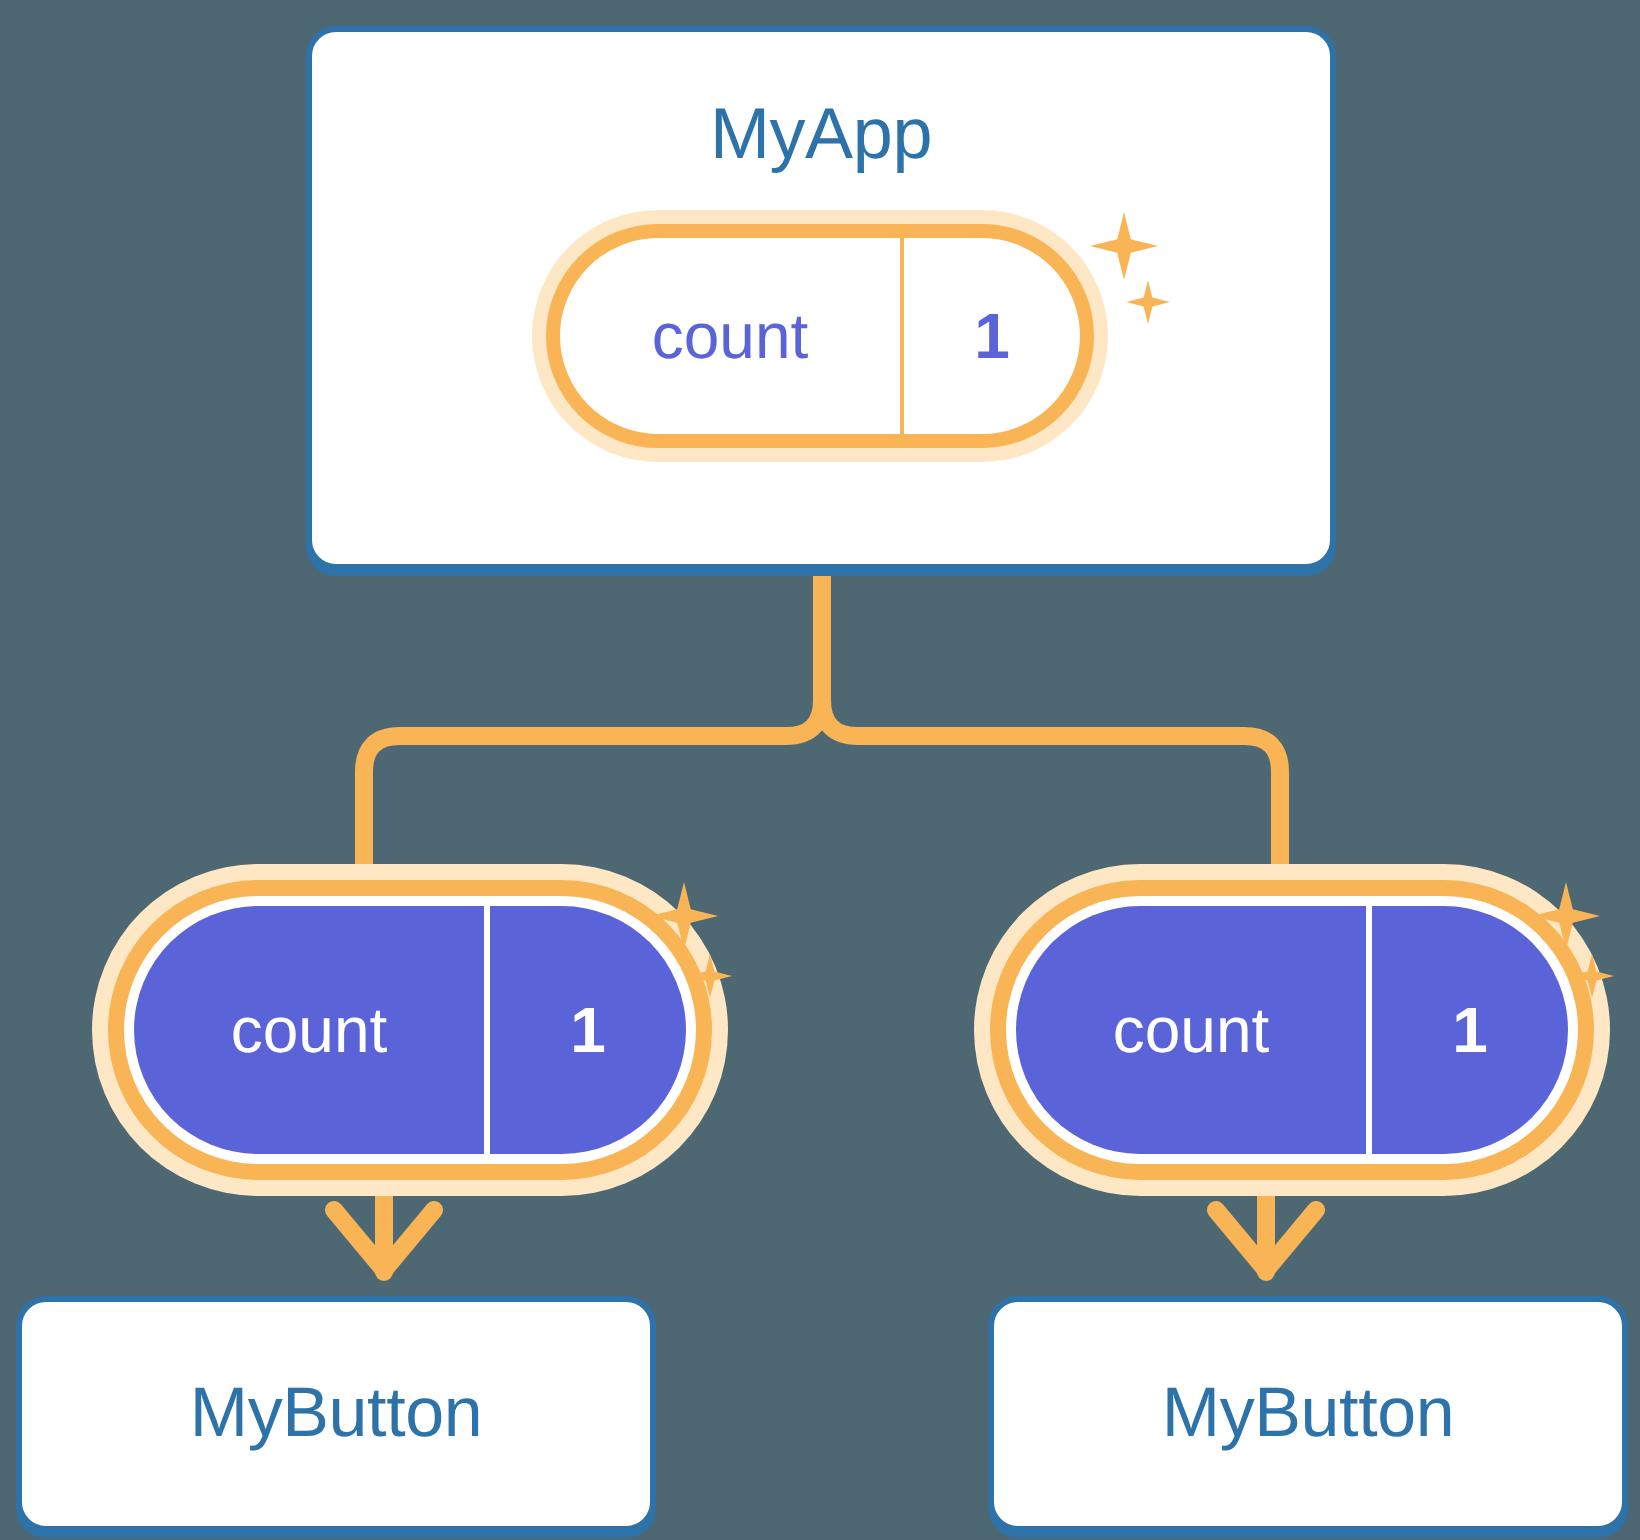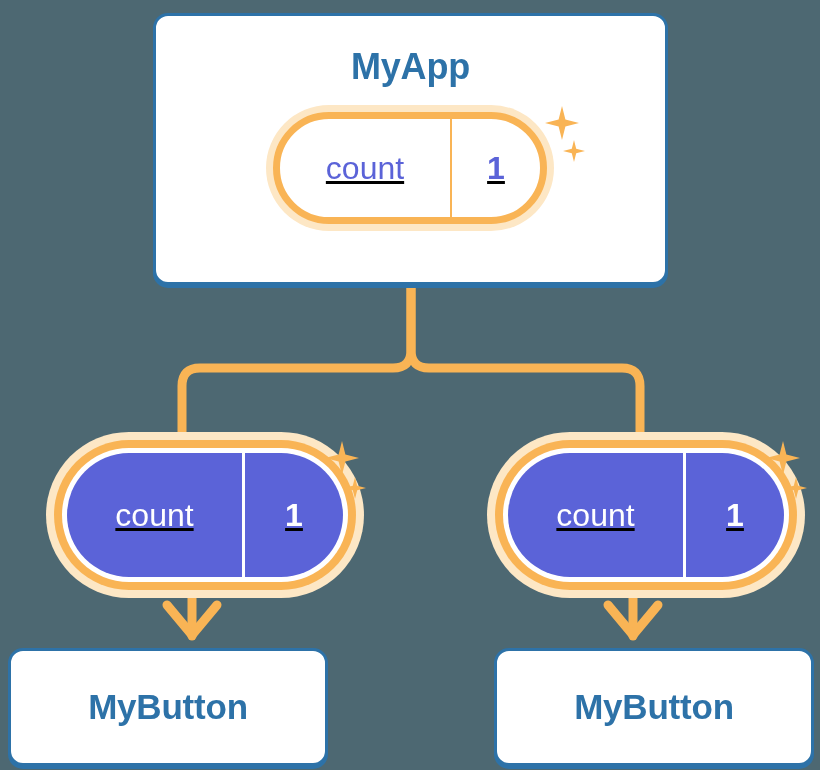--- a/index.html
+++ b/index.html
@@ -38,21 +38,20 @@
     border: 3px solid #2d72a8;
     border-radius: 15px;
     box-shadow: 0 3px 0 0 #2d72a8;
   }
   .card-title {
     color: #2d72a8;
     font-size: 36px;
     letter-spacing: -0.2px;
     text-align: center;
     white-space: nowrap;
-    font-weight: bold;
   }
 
   #card-myapp {
     left: 153px;
     top: 13px;
     width: 515px;
     height: 272px;
   }
   #card-myapp .card-title {
     margin-top: 30px;
@@ -77,21 +76,20 @@
     justify-content: center;
   }
   #card-mybutton-left .card-title,
   #card-mybutton-right .card-title {
     font-size: 35px;
   }
 
   
   .pill-wrap {
     position: absolute;
-    text-decoration: underline;
   }
   .pill {
     position: relative;
     box-sizing: border-box;
     display: flex;
     align-items: stretch;
     border-radius: 999px;
     
     box-shadow: 0 0 0 7px #fbd49a, 0 0 0 14px #fde7c5;
   }

